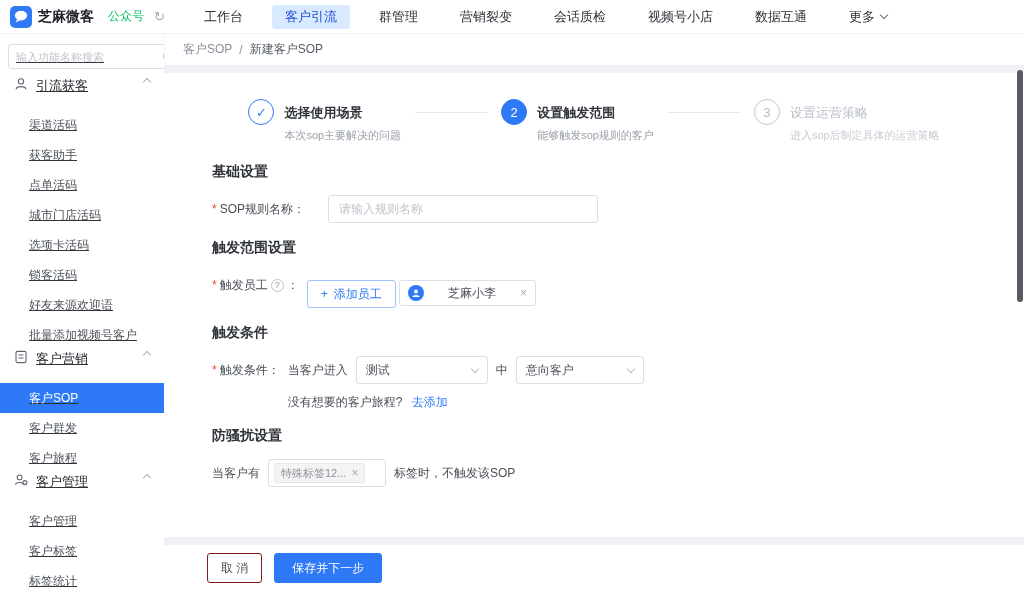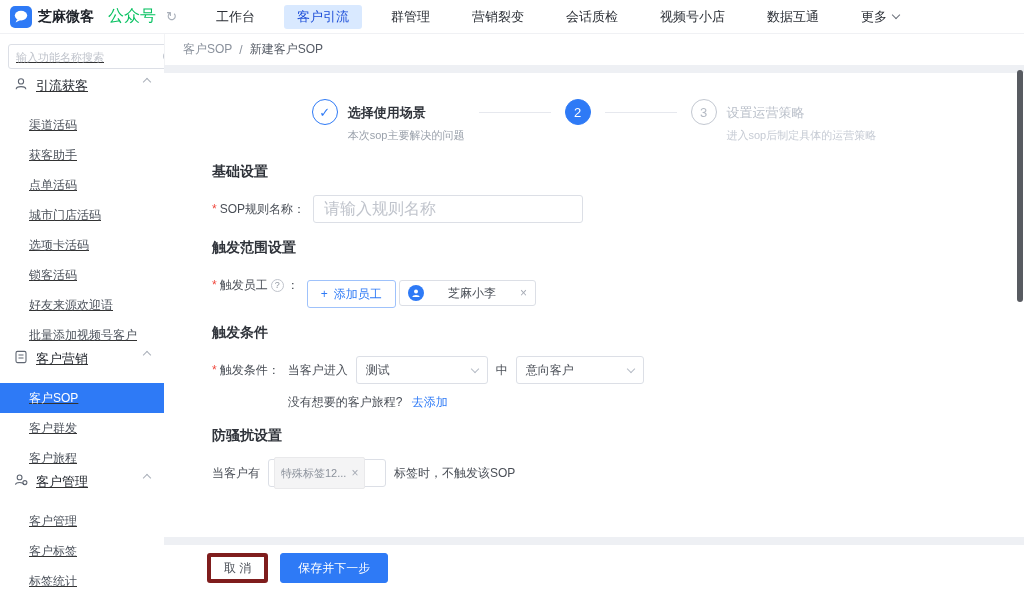--- a/index.html
+++ b/index.html
@@ -7,21 +7,21 @@
   body {
     font-family:"Liberation Sans","DejaVu Sans",sans-serif;
     background:#eef0f4; color:#333; font-size:12px; overflow:hidden;
   }
 
   
   .topbar { height:34px; background:#fff; border-bottom:1px solid #f0f1f4;
             display:flex; align-items:center; padding:0 10px; }
   .logo { display:flex; align-items:center; gap:6px; cursor:pointer; }
   .brand { font-size:14px; font-weight:700; color:#20242b; }
-  .oa-link { color:#07c160; font-size:16px; margin-left:14px; cursor:pointer; }
+  .oa-link { color:#07c160; font-size:12px; margin-left:14px; cursor:pointer; }
   .refresh { color:#aab0ba; font-size:13px; margin-left:10px; cursor:pointer; }
   .topnav { display:flex; align-items:center; margin-left:26px; gap:16px; }
   .nav-item { font-size:13px; color:#2b2f36; padding:3px 13px; border-radius:3px;
               cursor:pointer; white-space:nowrap; display:flex; align-items:center; gap:6px; }
   .nav-item.active { background:#d9e9ff; color:#1d4ed8; }
   .chev-down { width:6px; height:6px; border-right:1.3px solid #6a707a;
                border-bottom:1.3px solid #6a707a; transform:rotate(45deg); margin-top:-3px; }
 
   
   .layout { display:flex; height:557px; }
@@ -69,22 +69,22 @@
 
   
   .sec-title { font-size:14px; font-weight:700; color:#30343b; margin:4px 0 14px; }
   .form-row { display:flex; margin-bottom:16px; }
   .form-label { display:flex; align-items:center; font-size:12px; color:#4a4f57; height:28px; margin-right:8px; }
   .star { color:#f0483e; margin-right:3px; }
   .info-icon { width:13px; height:13px; border-radius:50%; border:1px solid #c0c4cc; color:#9096a0;
                font-size:9px; display:inline-flex; align-items:center; justify-content:center;
                margin:0 3px; cursor:pointer; }
   .text-input { width:270px; height:28px; border:1px solid #dcdfe6; border-radius:3px;
-                padding:0 10px; font-size:16px; color:#333; outline:none; background:#fff;
-                font-family:inherit; }
+                padding:0 10px; font-size:12px; color:#333; outline:none; background:#fff;
+                font-family:inherit;margin-left:15px; }
   .text-input::placeholder { color:#c0c4cc; }
 
   .add-staff-btn { height:28px; border:1px solid #9fc2fb; color:#2e7af6; background:#fff;
                    border-radius:3px; font-size:12px; padding:0 13px; display:inline-flex;
                    align-items:center; gap:6px; cursor:pointer; font-family:inherit; }
   .staff-tag { margin-top:9px; display:inline-flex; align-items:center; gap:24px;
                border:1px solid #dcdfe6; border-radius:3px; height:26px; padding:12px 8px;
                font-size:12px; color:#4a4f57; width:max-content; background:#fff; }
   .avatar { width:16px; height:16px; border-radius:50%; background:#2e7af6;
             display:inline-flex; align-items:center; justify-content:center; }
@@ -96,27 +96,27 @@
             padding:0 9px; font-size:12px; color:#4a4f57; margin:0 8px; cursor:pointer; }
   .select .sel-caret { width:6px; height:6px; border-right:1.2px solid #b6bcc6;
                        border-bottom:1.2px solid #b6bcc6; transform:rotate(45deg); margin-top:-3px; }
   .select.journey { width:132px; }
   .select.stage { width:128px; }
   .hint-row { margin-top:10px; font-size:12px; color:#4a4f57; }
   .link { color:#2e7af6; margin-left:6px; cursor:pointer; }
 
   .tag-input { min-width:118px; height:28px; border:1px solid #dcdfe6; border-radius:3px;
                display:inline-flex; align-items:center; padding:0 5px; margin:0 8px; background:#fff; }
-  .mini-tag { background:#f4f4f5; border:1px solid #e9e9eb; border-radius:2px; height:32px;
+  .mini-tag { background:#f4f4f5; border:1px solid #e9e9eb; border-radius:2px; height:20px;
               display:inline-flex; align-items:center; gap:5px; padding:0 6px;
               font-size:11px; color:#8b919b; }
 
   .btn { height:30px; border-radius:3px; font-size:12px; display:inline-flex;
          align-items:center; justify-content:center; cursor:pointer; font-family:inherit; }
-  .btn-cancel { background:#fff; border:4px solid #7f1d1d; color:#4a4f57; padding:0 13px; }
+  .btn-cancel { background:#fff; border:1px solid #7f1d1d; color:#4a4f57; padding:0 13px; }
   .btn-primary { background:#2e7af6; border:1px solid #2e7af6; color:#fff; padding:0 17px; }
 
   .scrollbar-thumb { position:absolute; right:1px; top:36px; width:6px; height:232px;
                      background:#585b61; border-radius:3px; cursor:pointer; }
 </style>
 </head>
 <body>
 
 <div class="topbar">
   <div class="logo">
@@ -216,20 +216,24 @@
         <div class="step done">
           <div class="step-circle">✓</div>
           <div class="step-text">
             <div class="step-title">选择使用场景</div>
             <div class="step-desc">本次sop主要解决的问题</div>
           </div>
         </div>
         <div class="step-line"></div>
         <div class="step active">
           <div class="step-circle">2</div>
+          <div class="step-text">
+            <div class="step-title">设置触发范围</div>
+            <div class="step-desc">能够触发sop规则的客户</div>
+          </div>
         </div>
         <div class="step-line"></div>
         <div class="step pending">
           <div class="step-circle">3</div>
           <div class="step-text">
             <div class="step-title">设置运营策略</div>
             <div class="step-desc">进入sop后制定具体的运营策略</div>
           </div>
         </div>
       </div>

